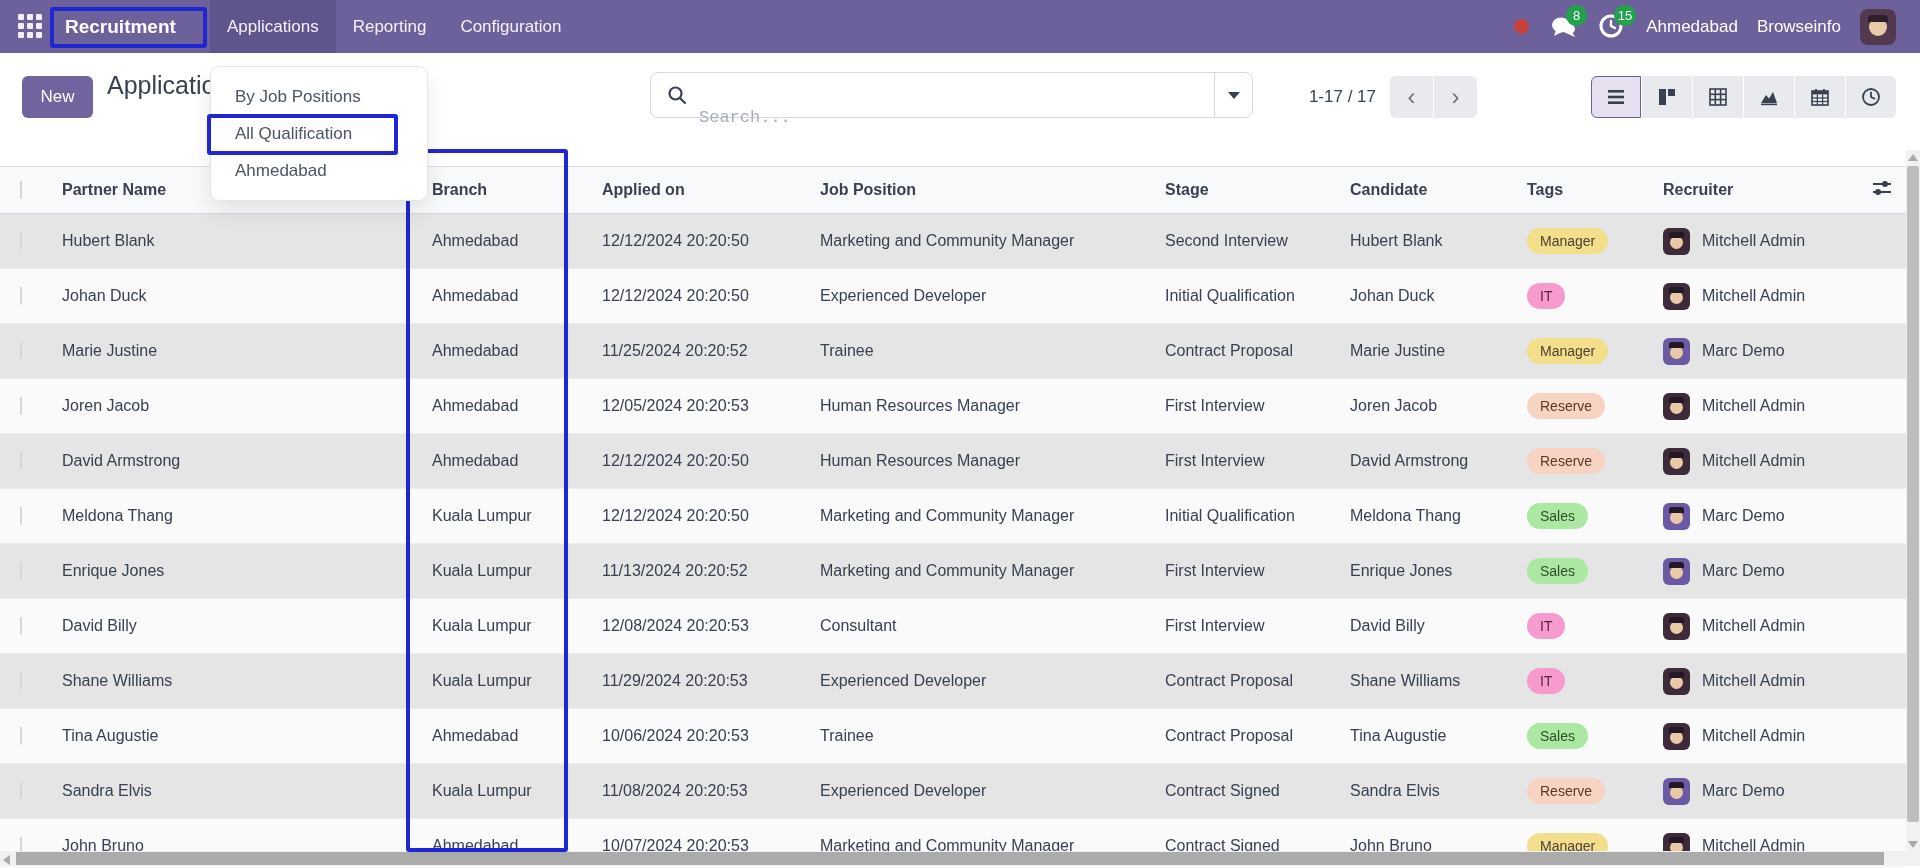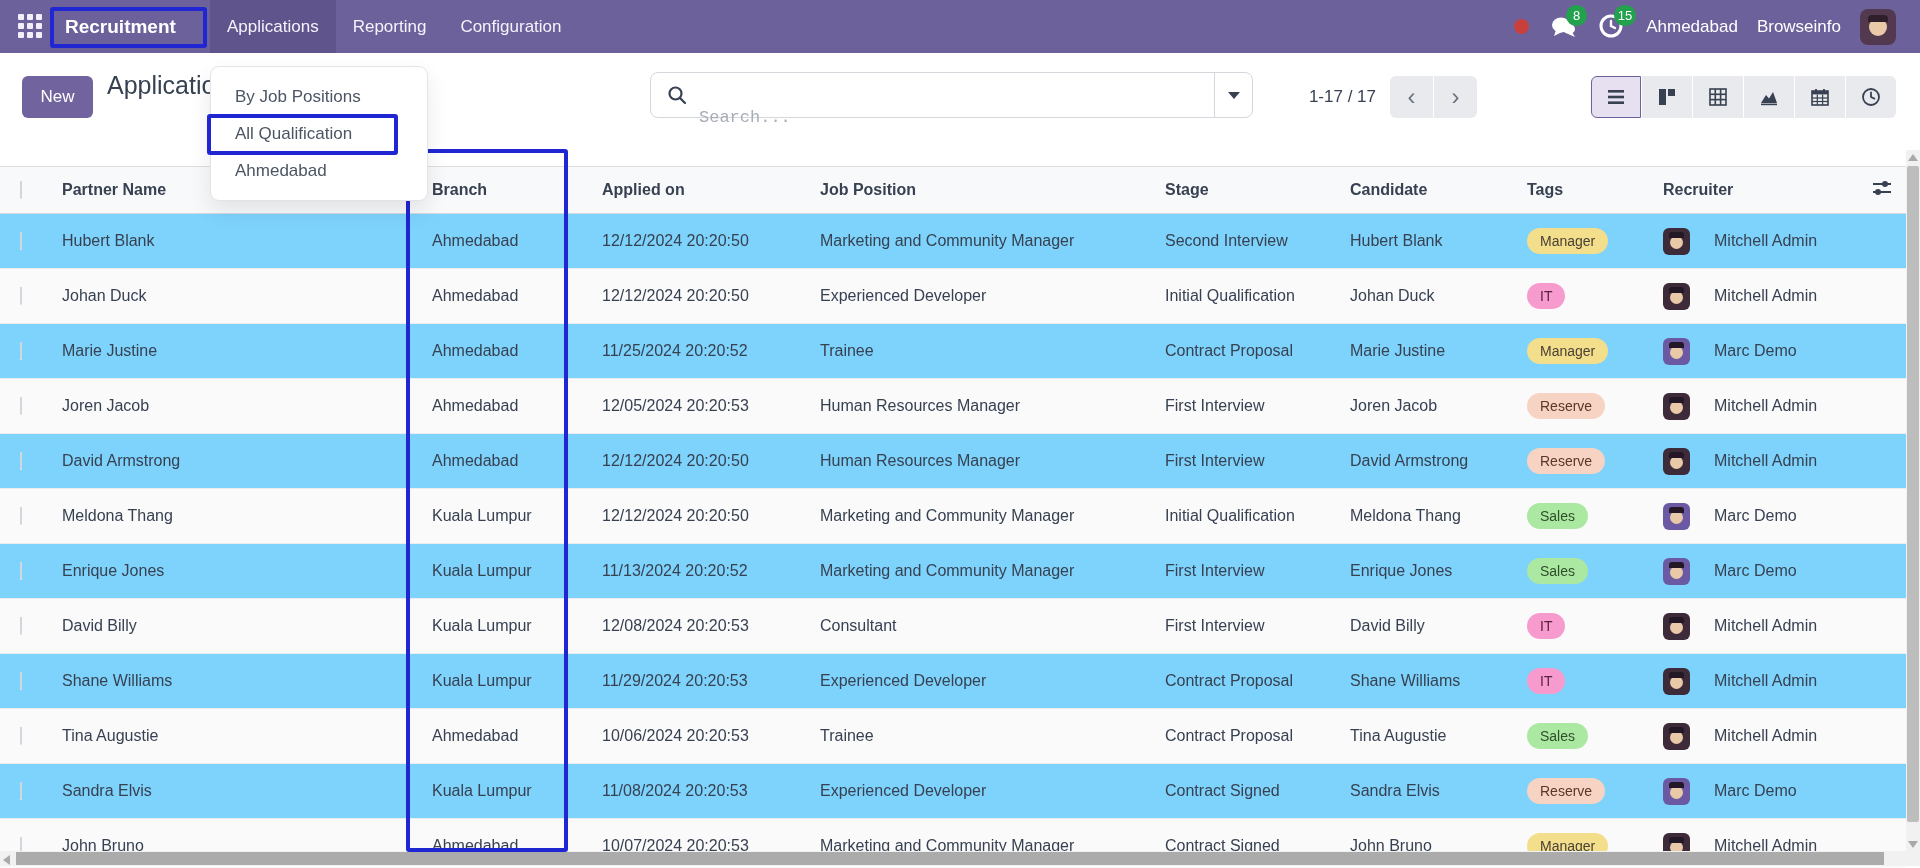--- a/index.html
+++ b/index.html
@@ -74,29 +74,29 @@
 
   
   .list-table { position:absolute; left:0; top:166px; width:1906px; }
   .trow { display:grid;
     grid-template-columns:42px 370px 170px 218px 345px 185px 177px 136px 219px 44px;
     align-items:center; }
   .thead { height:48px; background:#F8F9FA; border-top:1px solid #DCDEE2;
     border-bottom:1px solid #D5D8DC; font-weight:bold; color:#374151; font-size:16px; }
   .thead .cell { cursor:pointer; }
   .tbody .trow { height:55px; border-bottom:1px solid #ECEDEF; font-size:16px;
-    color:#374151; cursor:pointer; background:#7dd3fc; }
+    color:#374151; cursor:pointer; background:#e5e5e5; }
   .tbody .trow:nth-child(even) { background:#FAFAFB; }
   .cell { padding-left:20px; overflow:hidden; white-space:nowrap; }
   .cell.cb { padding-left:20px; }
   .checkbox { width:16px; height:16px; border:1.5px solid #D2D6DD; border-radius:4px;
     background:#fff; cursor:pointer; }
   .tag { display:inline-block; height:26px; line-height:26px; padding:0 13px;
     border-radius:14px; font-size:14px; font-weight:500; }
-  .rec-cell { display:flex; align-items:center; gap:24px; }
+  .rec-cell { display:flex; align-items:center; gap:12px; }
   .avatar { width:27px; height:27px; border-radius:6px; position:relative; overflow:hidden; flex:none; }
   .avatar:before { content:""; position:absolute; left:7px; top:8px; width:13px; height:13px;
     border-radius:50%; background:#E9C9A8; }
   .avatar:after { content:""; position:absolute; left:6px; top:4px; width:15px; height:6px;
     border-radius:3px 3px 0 0; background:#241826; }
   .opt-btn { background:none; border:none; cursor:pointer; padding:0 0 0 8px; }
 
   
   .vscroll { position:absolute; right:0; top:150px; width:14px; height:702px; background:#F1F1F1; }
   .vscroll .arrow-up { position:absolute; top:4px; left:2px; width:0; height:0;

